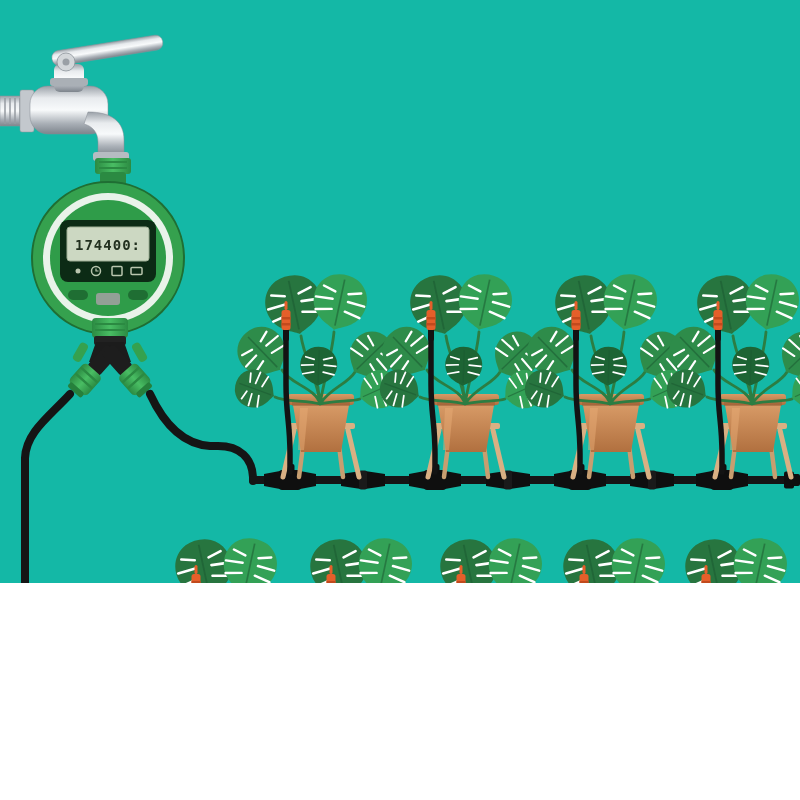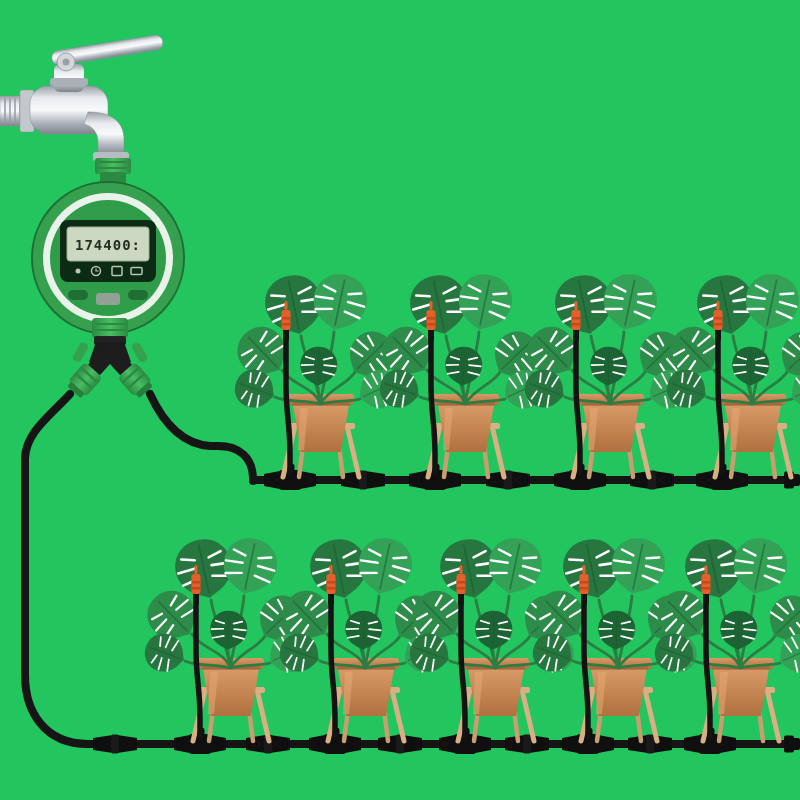--- a/index.html
+++ b/index.html
@@ -1,16 +1,16 @@
 <!DOCTYPE html>
 <html><head>
 <meta charset="utf-8">
 <style>
   html,body{margin:0;padding:0;background:#ffffff;}
-  .stage{position:relative;width:800px;height:800px;background:#22c55e;overflow:hidden;
+  .stage{position:relative;width:800px;height:583px;background:#14b8a6;overflow:hidden;
          font-family:"DejaVu Sans", "Liberation Sans", sans-serif;}
   svg{display:block;}
   text.lcd{font-family:"DejaVu Sans Mono", monospace;font-weight:bold;letter-spacing:1px;}
 </style>
 </head>
 <body>
 
 <div class="stage">
 <svg width="800" height="800" viewBox="0 0 800 800">
   <defs>

